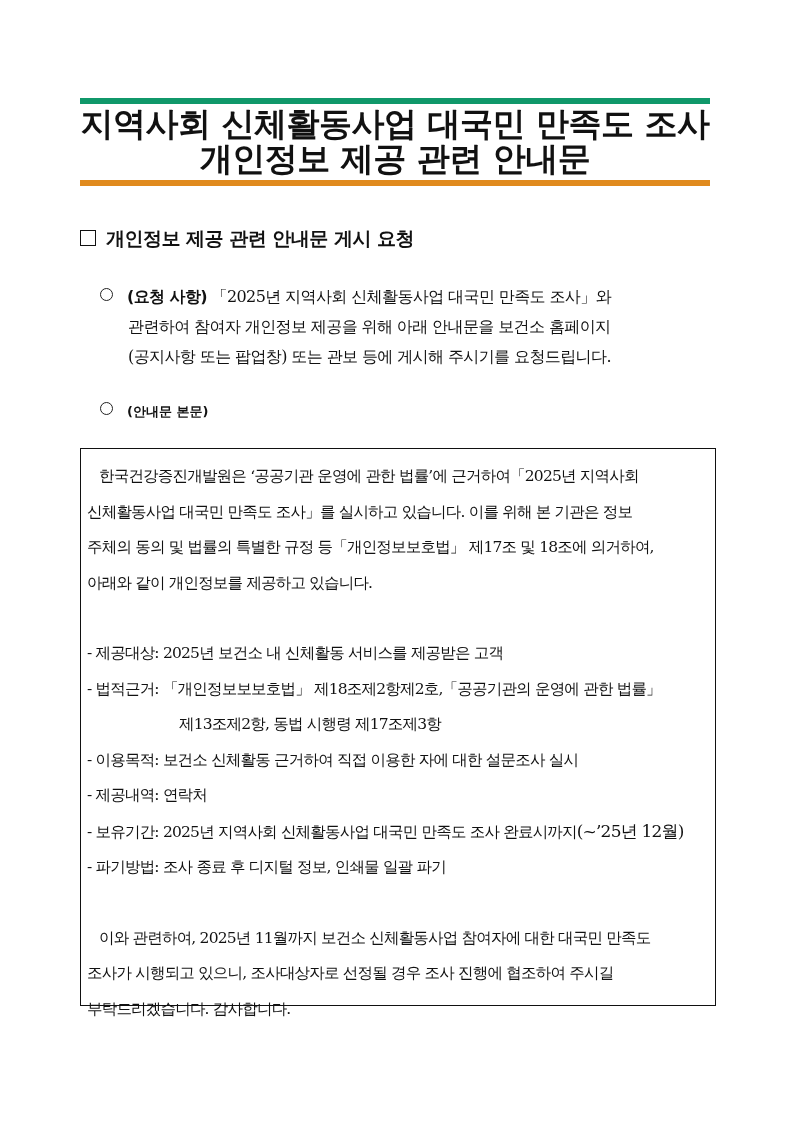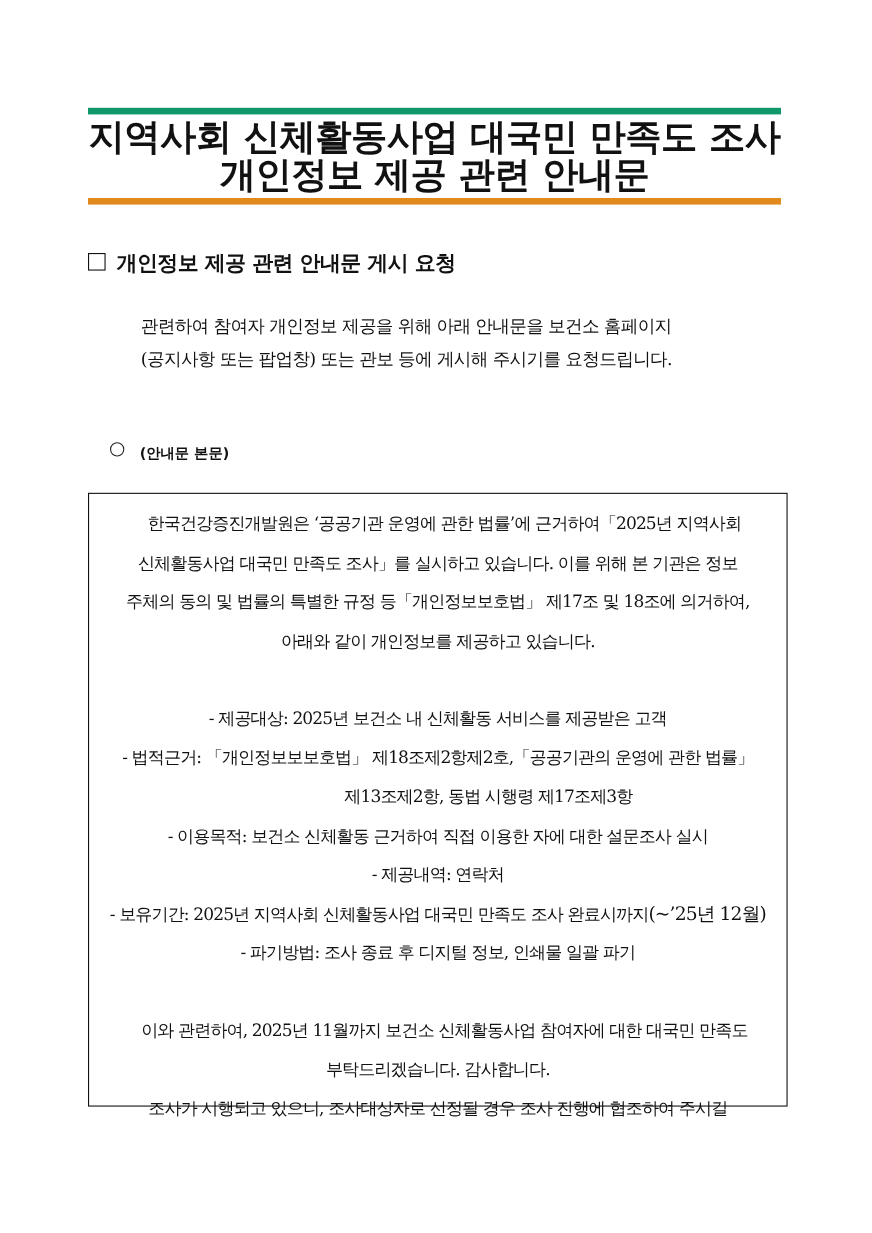--- a/index.html
+++ b/index.html
@@ -10,21 +10,21 @@
     .title { position:absolute; left:80px; width:630px; top:106px; text-align:center; font-family:"DejaVu Sans", sans-serif; font-weight:bold; font-size:33px; line-height:35px; letter-spacing:-0.5px; }
     .section { position:absolute; left:80px; top:226px; font-family:"DejaVu Sans", sans-serif; font-weight:bold; font-size:19px; letter-spacing:-0.5px; }
     .section .box-glyph { display:inline-block; width:14px; height:14px; border:1.5px solid #111; margin-right:10px; vertical-align:-1px; }
     .circle { display:inline-block; width:11px; height:11px; border:1.3px solid #222; border-radius:50%; margin-right:14px; vertical-align:1px; }
     .req { position:absolute; left:100px; top:282px; width:618px; font-size:16px; line-height:30px; letter-spacing:-0.6px; }
     .req .line { white-space:nowrap; }
     .req .indent { padding-left:28px; }
     .bold { font-family:"DejaVu Sans", sans-serif; font-weight:bold; }
     .small { font-size:16px; }
     .body-head { position:absolute; left:100px; top:402px; font-size:13px; }
-    .notice { position:absolute; left:80px; top:448px; width:636px; height:558px; border:1.2px solid #111; box-sizing:border-box; padding:10px 6px 0 6px; font-size:15.5px; line-height:35.5px; letter-spacing:-0.8px;text-align:center; }
+    .notice { position:absolute; left:80px; top:448px; width:636px; height:558px; border:1.2px solid #111; box-sizing:border-box; padding:10px 6px 0 6px; font-size:15.5px; line-height:35.5px; letter-spacing:-0.8px; }
     .notice .l { white-space:nowrap; }
     .notice .para-indent { padding-left:12px; }
     .notice .gap { height:35px; }
     .notice .sub-indent { padding-left:92px; }
     .tiny { font-size:17px; }
   </style>
 </head>
 <body>
 
 <div class="bar bar-top"></div>
@@ -32,20 +32,21 @@
   <div>지역사회 신체활동사업 대국민 만족도 조사</div>
   <div>개인정보 제공 관련 안내문</div>
 </div>
 <div class="bar bar-bottom"></div>
 
 <div class="section">
   <span class="box-glyph"></span><span>개인정보 제공 관련 안내문 게시 요청</span>
 </div>
 
 <div class="req">
+  <div class="line"><span class="circle"></span><span class="bold">(요청 사항)</span> <span>「2025년 지역사회 신체활동사업 대국민 만족도 조사」와</span></div>
   <div class="line indent">관련하여 참여자 개인정보 제공을 위해 아래 안내문을 보건소 홈페이지</div>
   <div class="line indent"><span class="small">(공지사항 또는 팝업창)</span><span> 또는 관보 등에 게시해 주시기를 요청드립니다.</span></div>
 </div>
 
 <div class="body-head">
   <span class="circle"></span><span class="bold">(안내문 본문)</span>
 </div>
 
 <div class="notice">
   <div class="l para-indent">한국건강증진개발원은 ‘공공기관 운영에 관한 법률’에 근거하여「2025년 지역사회</div>
@@ -55,15 +56,15 @@
   <div class="gap"></div>
   <div class="l"><span>- 제공대상: </span><span>2025년 보건소 내 신체활동 서비스를 제공받은 고객</span></div>
   <div class="l"><span>- 법적근거: </span><span>「개인정보보보호법」 제18조제2항제2호,「공공기관의 운영에 관한 법률」</span></div>
   <div class="l sub-indent">제13조제2항, 동법 시행령 제17조제3항</div>
   <div class="l"><span>- 이용목적: </span><span>보건소 신체활동 근거하여 직접 이용한 자에 대한 설문조사 실시</span></div>
   <div class="l"><span>- 제공내역: </span><span>연락처</span></div>
   <div class="l"><span>- 보유기간: </span><span>2025년 지역사회 신체활동사업 대국민 만족도 조사 완료시까지</span><span class="tiny">(~’25년 12월)</span></div>
   <div class="l"><span>- 파기방법: </span><span>조사 종료 후 디지털 정보, 인쇄물 일괄 파기</span></div>
   <div class="gap"></div>
   <div class="l para-indent">이와 관련하여, 2025년 11월까지 보건소 신체활동사업 참여자에 대한 대국민 만족도</div>
+  <div class="l">조사가 시행되고 있으니, 조사대상자로 선정될 경우 조사 진행에 협조하여 주시길</div>
   <div class="l">부탁드리겠습니다. 감사합니다.</div>
-  <div class="l">조사가 시행되고 있으니, 조사대상자로 선정될 경우 조사 진행에 협조하여 주시길</div>
 </div>
 
 </body></html>

